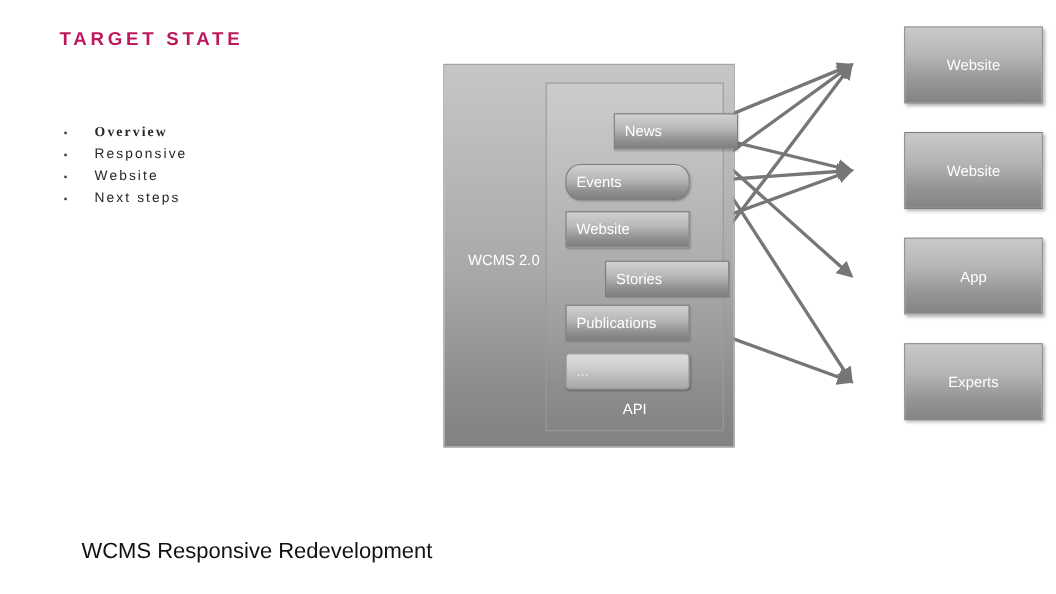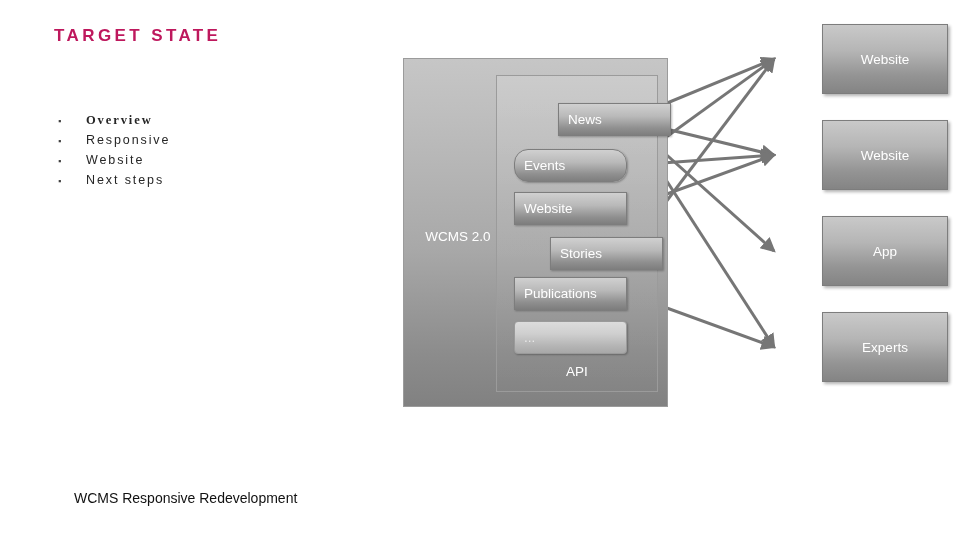--- a/index.html
+++ b/index.html
@@ -59,21 +59,21 @@
   }
   .agenda-item.is-current .agenda-label {
     font-weight: bold;
     font-family: Liberation Serif, serif;
   }
 
   #footer-caption {
     position: absolute;
     left: 74px;
     top: 490px;
-    font-size: 14px;
+    font-size: 20px;
     color: #111111;
     white-space: nowrap;
   }
 
   
   #diagram {
     position: absolute;
     left: 0;
     top: 0;
     width: 960px;

